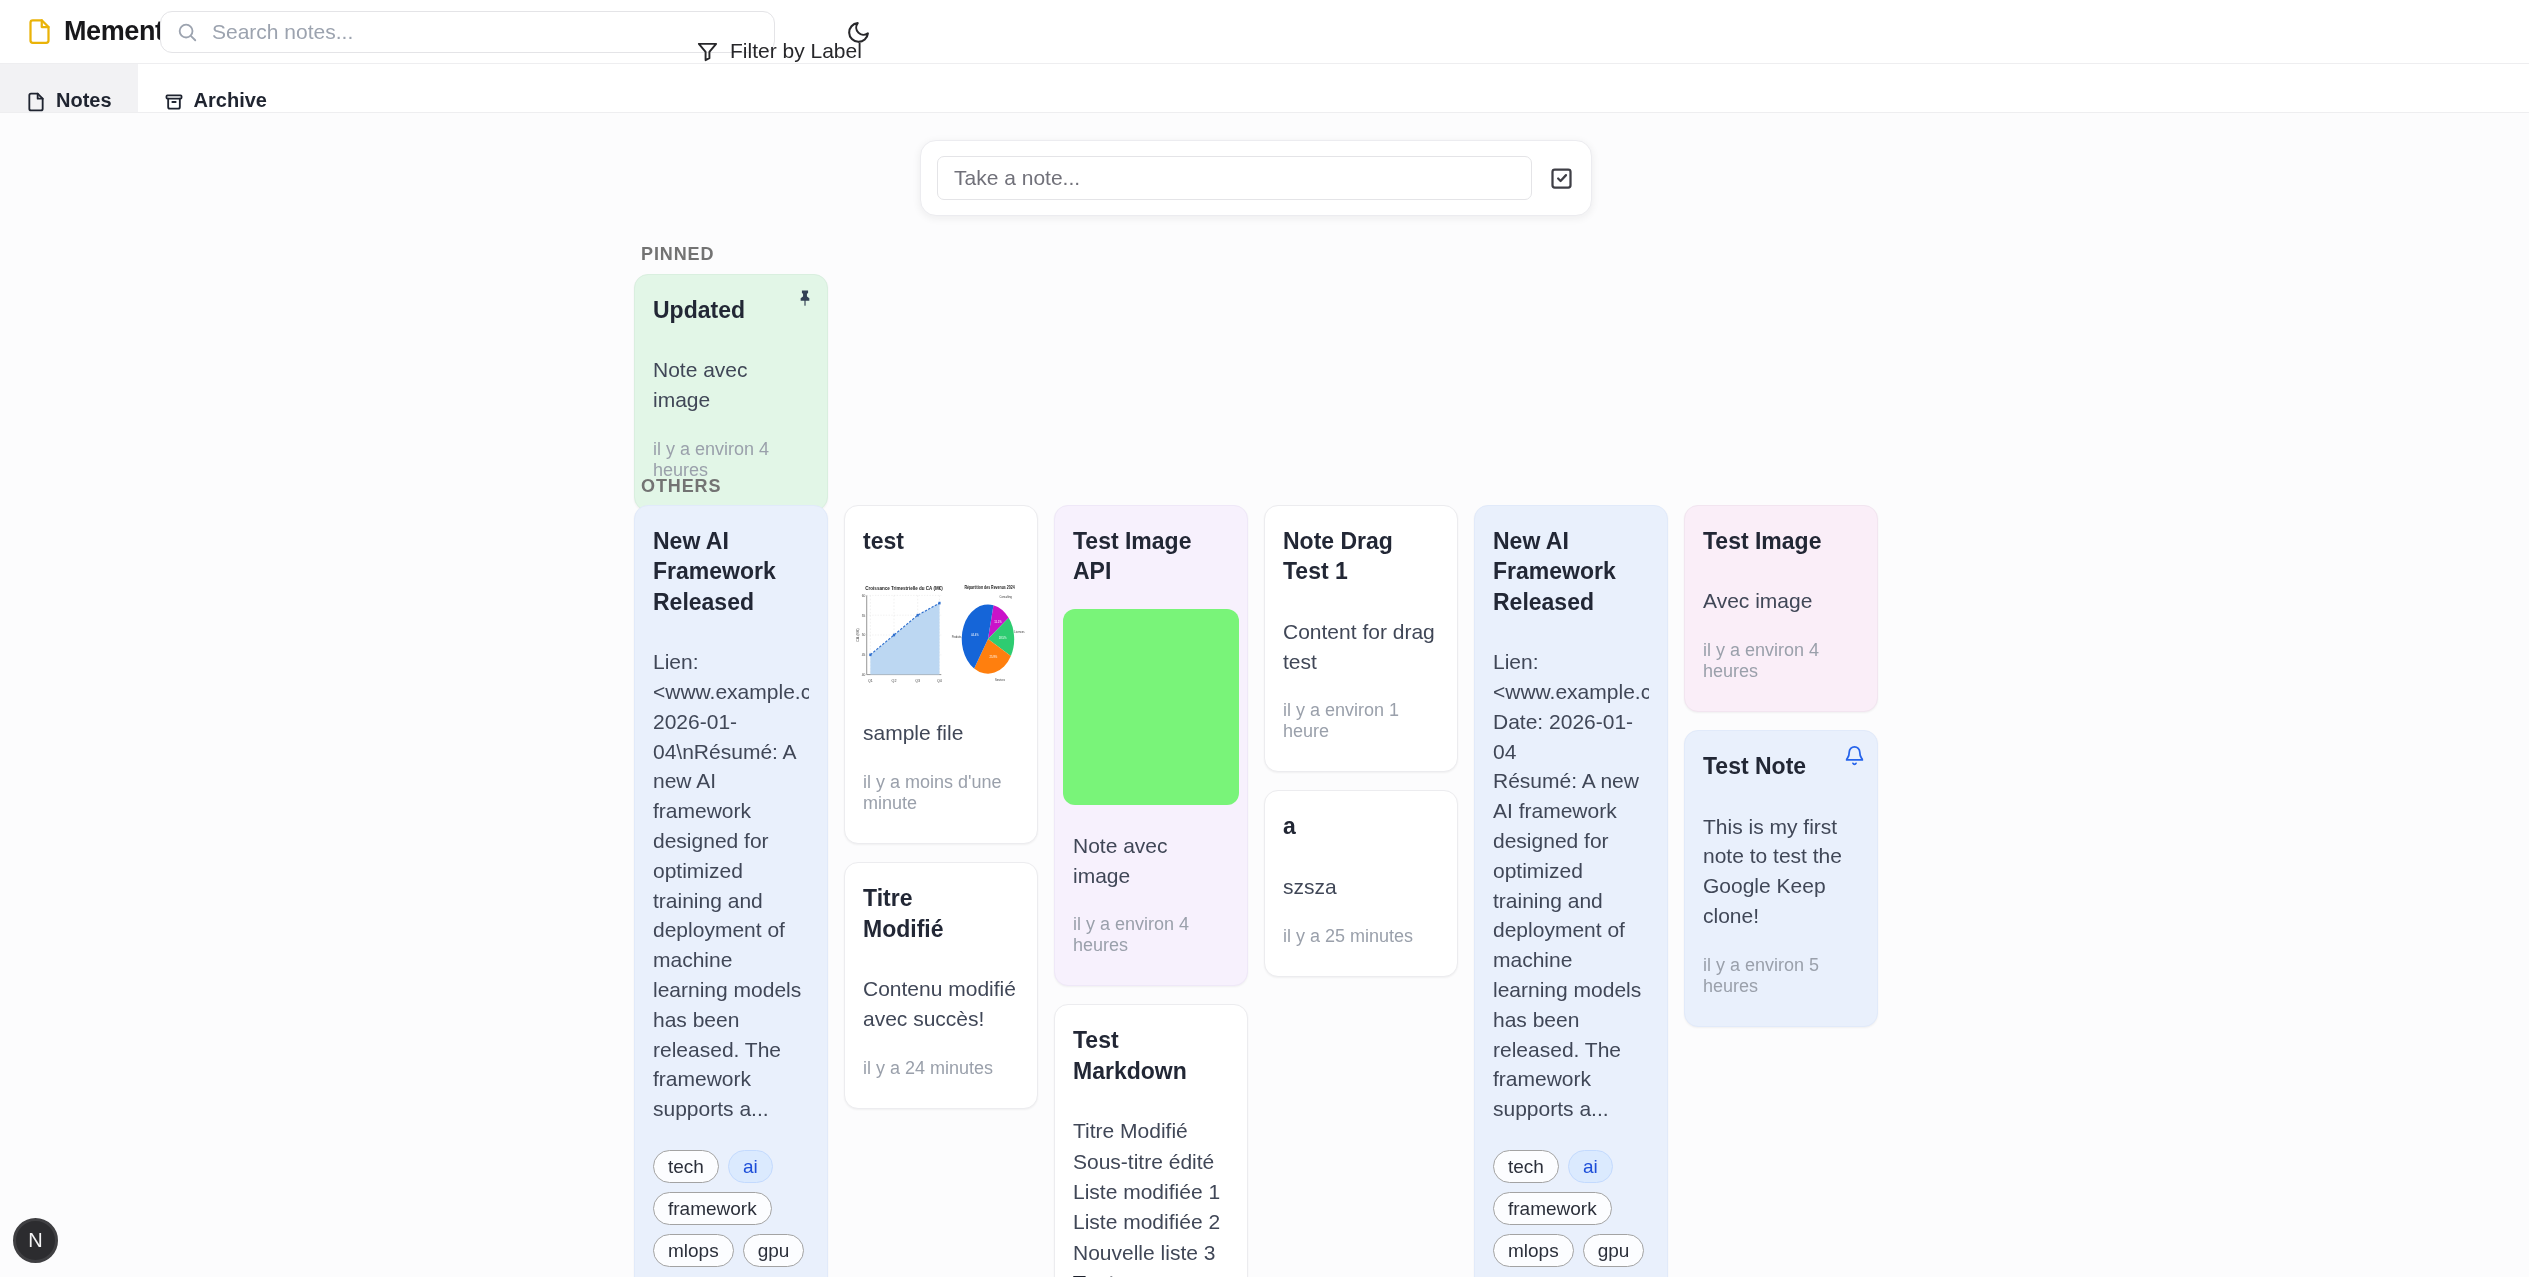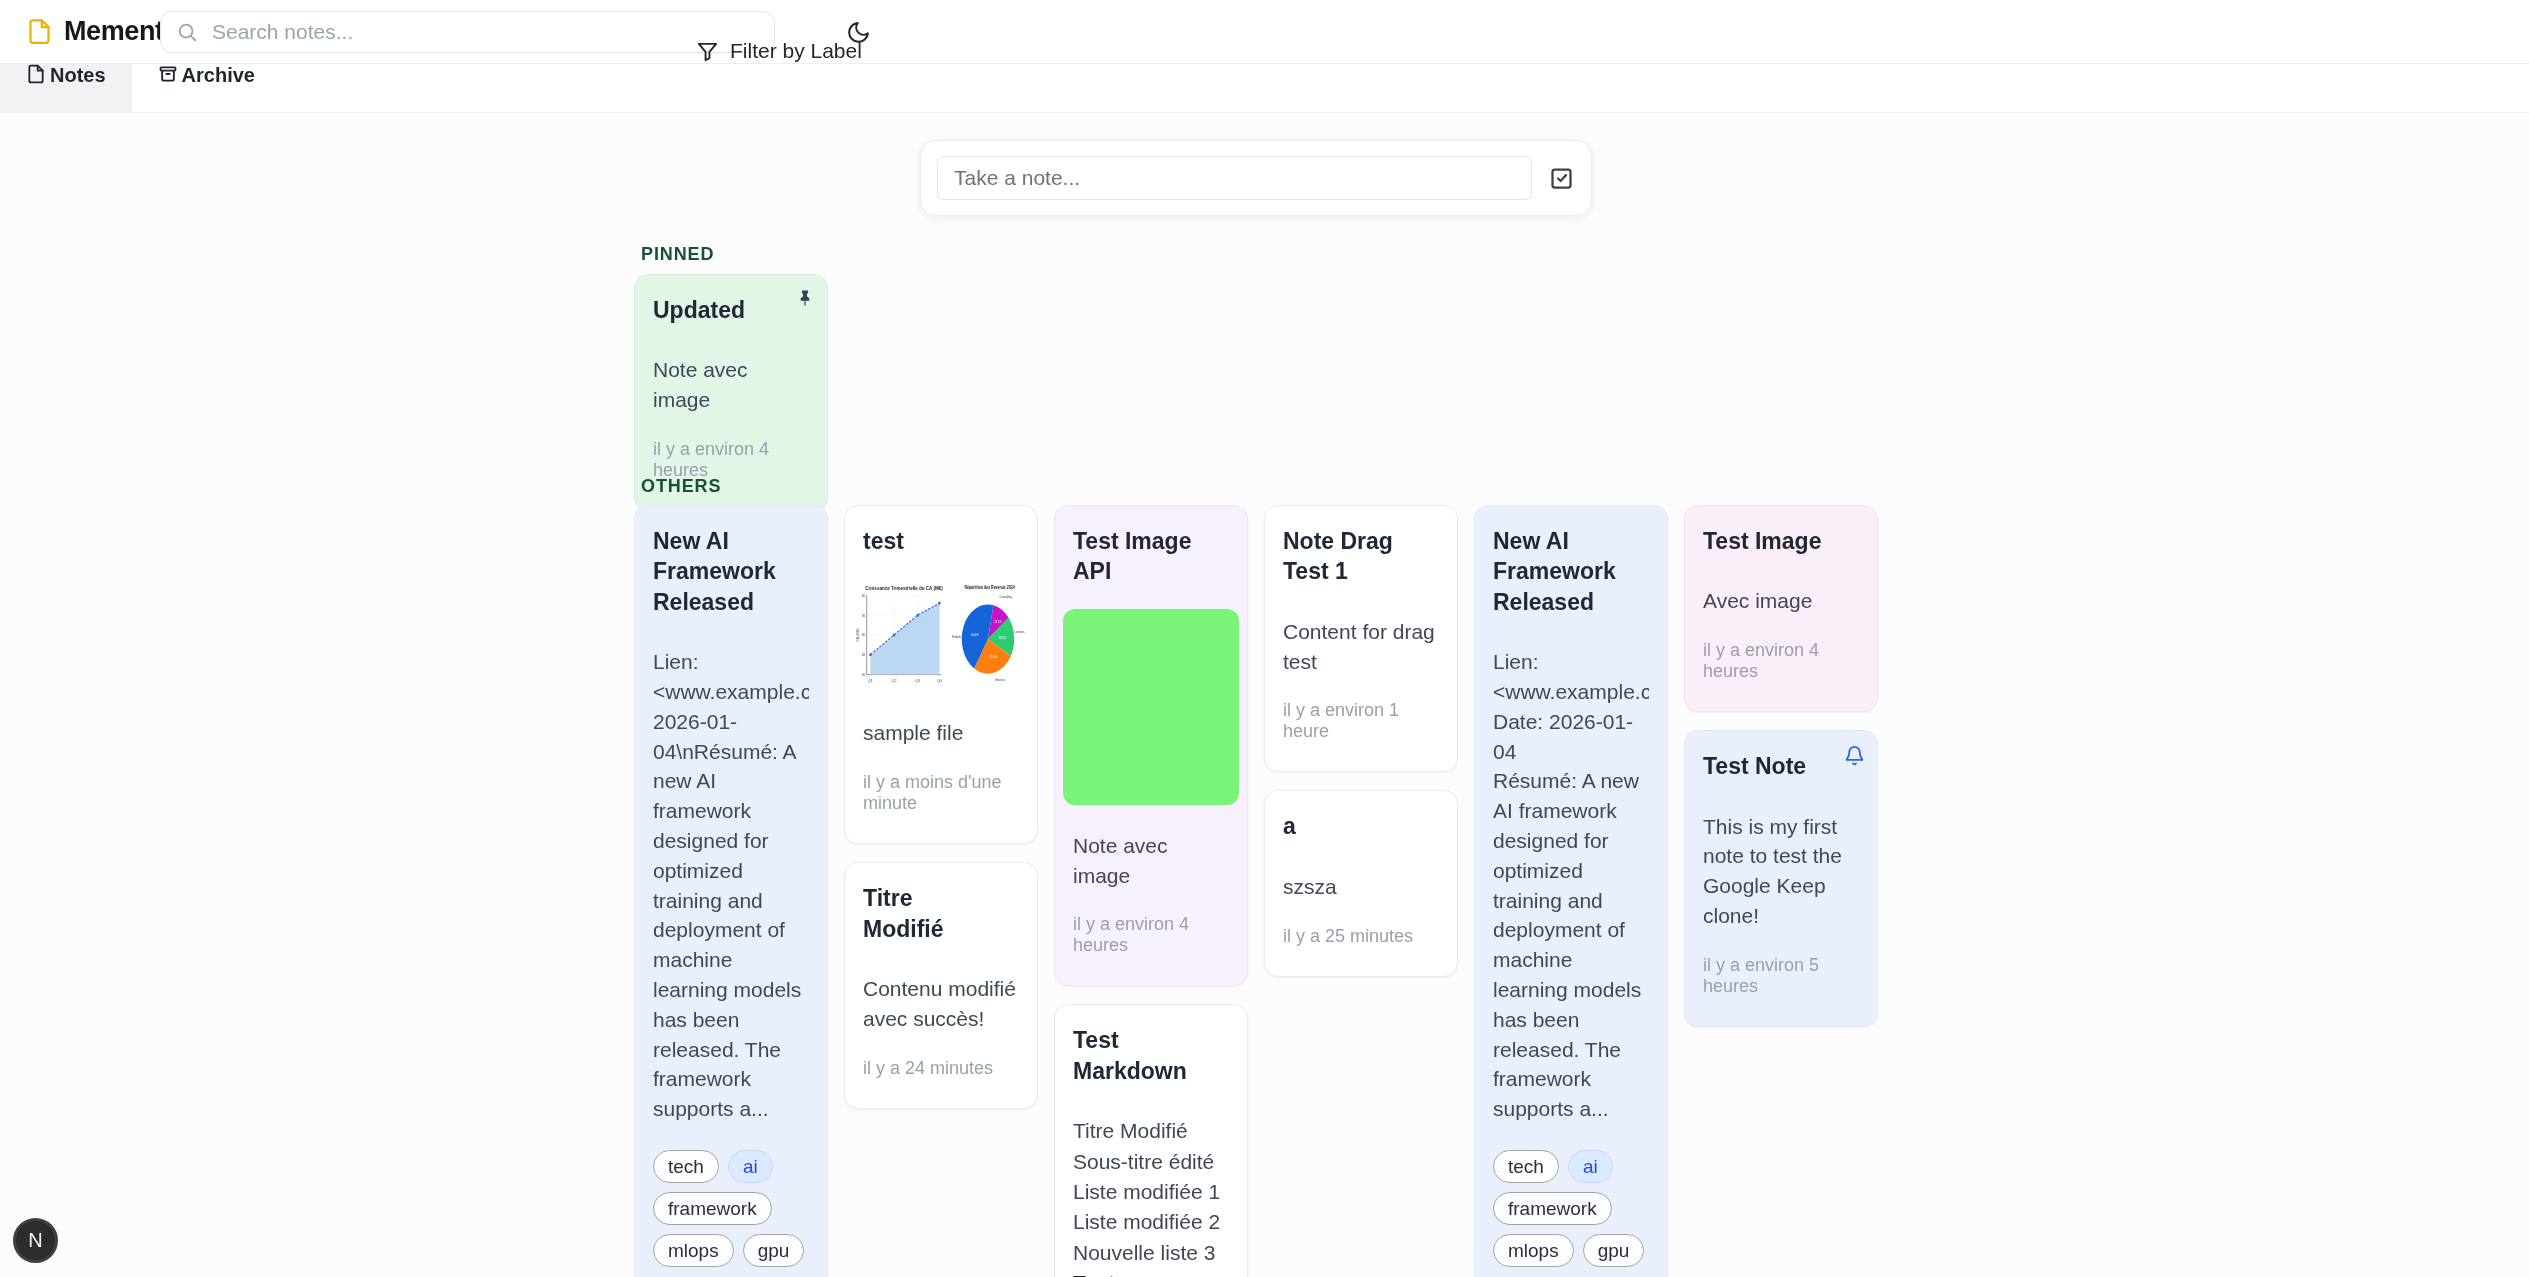--- a/index.html
+++ b/index.html
@@ -33,41 +33,41 @@
   .theme-btn {
     position:absolute; left:846px; top:15px; width:34px; height:34px;
     background:none; border:none; padding:0; cursor:pointer;
   }
   
   .tabbar {
     position:absolute; top:64px; left:0; right:0; height:49px; background:#fff;
     border-bottom:1px solid #eeeef0; display:flex; align-items:stretch;
   }
   .tab {
-    display:flex; align-items:flex-start; gap:4px; padding:0 26px;
+    display:flex; align-items:flex-end; gap:10px; padding:0 26px;
     font-size:20px; font-weight:600; color:#1f2430; background:none; border:none; cursor:pointer;
     font-family:"Liberation Sans",sans-serif;
   }
   .tab.active { background:#f2f2f4; }
   
   .main { position:absolute; top:113px; left:0; right:0; bottom:0; }
   .composer {
     position:absolute; left:920px; top:27px; width:672px; height:76px; background:#fff;
     border:1px solid #ececf0; border-radius:16px; box-shadow:0 2px 8px rgba(24,24,27,.07);
     display:flex; align-items:center; gap:16px; padding:0 16px;
   }
   .composer-input {
     flex:1; height:44px; border:1px solid #e4e4e7; border-radius:7px; padding:0 16px;
     font-size:21px; color:#18181b; outline:none; font-family:"Liberation Sans",sans-serif;
   }
   .composer-input::placeholder { color:#71717a; }
   .icon-btn { background:none; border:none; padding:0; cursor:pointer; line-height:0; }
   .section-label {
     position:absolute; left:641px; font-size:18px; font-weight:700;
-    letter-spacing:0.9px; color:#14532d;
+    letter-spacing:0.9px; color:#737373;
   }
   #pinned-label { top:131px; }
   #others-label { top:363px; }
   .pinned-grid { position:absolute; left:634px; top:161px; display:flex; gap:16px; }
   .others-grid { position:absolute; left:634px; top:392px; display:flex; gap:16px; align-items:flex-start; }
   .ncol { display:flex; flex-direction:column; gap:18px; width:194px; }
   
   .note-card {
     width:194px; border-radius:14px; padding:20px 18px 29px; background:#fff;
     border:1px solid #ececef; box-shadow:0 1px 2px rgba(24,24,27,.05);

